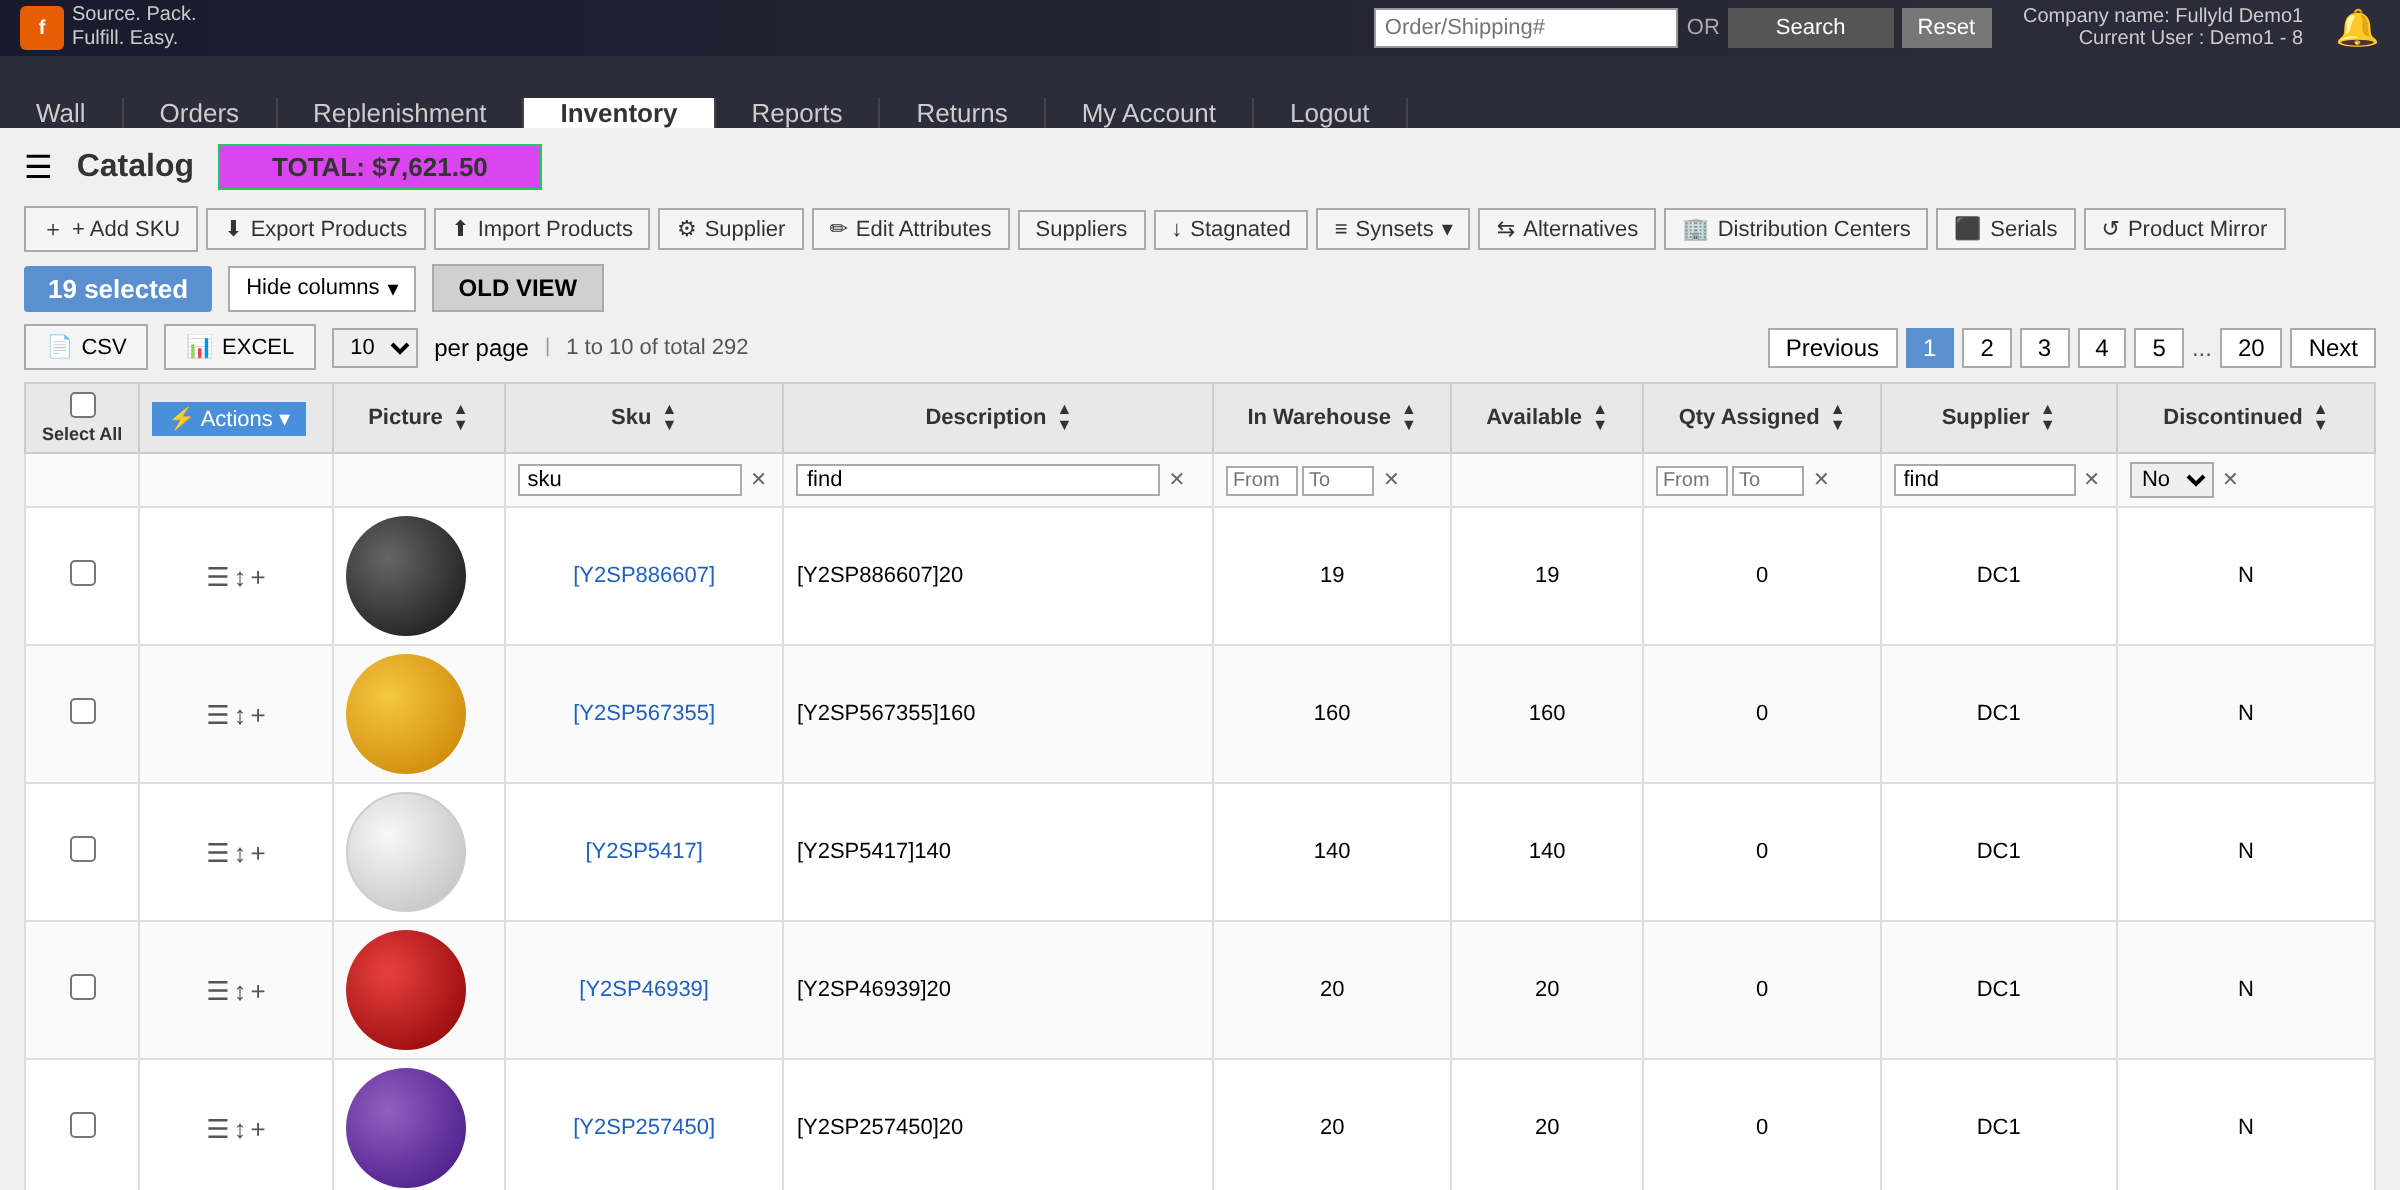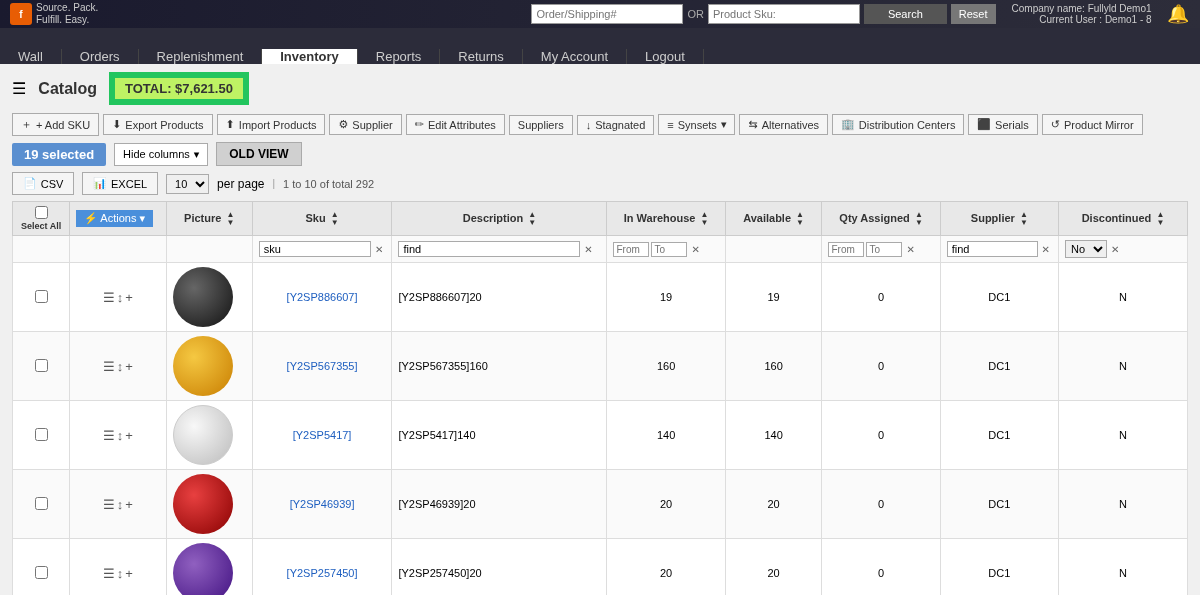--- a/index.html
+++ b/index.html
@@ -98,23 +98,23 @@
       align-items: center;
       gap: 12px;
       margin-bottom: 8px;
     }
     .catalog-title {
       font-size: 16px;
       font-weight: bold;
       color: #333;
     }
     .total-badge {
-      background: #bef264;
-      border: 6px solid #22c55e;
-      padding: 3px 10px;
+      background: #d946ef;
+      border: 1px solid #22c55e;
+      padding: 3px 26px;
       font-size: 13px;
       color: #333;
       font-weight: bold;
     }
 
     
     .toolbar {
       display: flex;
       flex-wrap: wrap;
       gap: 4px;
@@ -322,21 +322,20 @@
       <span style="color:white;font-size:10px;font-weight:bold;">f</span>
     </div>
     <div class="logo-sub">
       <div style="font-size:10px;color:#ccc;">Source. Pack.</div>
       <div style="font-size:10px;color:#ccc;">Fulfill. Easy.</div>
     </div>
   </div>
   <div class="search-area">
     <input class="search-input" type="text" placeholder="Order/Shipping#" style="">
     <span class="search-or">OR</span>
-    <input class="search-input" type="text" placeholder="Product Sku:" style="">
     <button class="btn-search">Search</button>
     <button class="btn-reset">Reset</button>
   </div>
   <div class="company-info">
     <div>Company name: Fullyld Demo1</div>
     <div>Current User : Demo1 - 8</div>
   </div>
   <span class="bell-icon">🔔</span>
 </div>
 
@@ -428,20 +427,31 @@
       <span>EXCEL</span>
     </button>
     <select class="per-page-select">
       <option>10</option>
       <option>25</option>
       <option>50</option>
     </select>
     <span>per page</span>
     <span style="font-size:10px;color:#999;">|</span>
     <span class="page-info">1 to 10 of total 292</span>
+    <div class="pagination">
+      <button class="page-btn">Previous</button>
+      <button class="page-btn active">1</button>
+      <button class="page-btn">2</button>
+      <button class="page-btn">3</button>
+      <button class="page-btn">4</button>
+      <button class="page-btn">5</button>
+      <span class="page-label">...</span>
+      <button class="page-btn">20</button>
+      <button class="page-btn">Next</button>
+    </div>
   </div>
 
   <table class="data-table">
     <thead>
       <tr>
         <th style="width:30px;">
           <input type="checkbox" class="select-all-cb" style="">
           <div style="font-size:9px;">Select All</div>
         </th>
         <th style="width:80px;">

